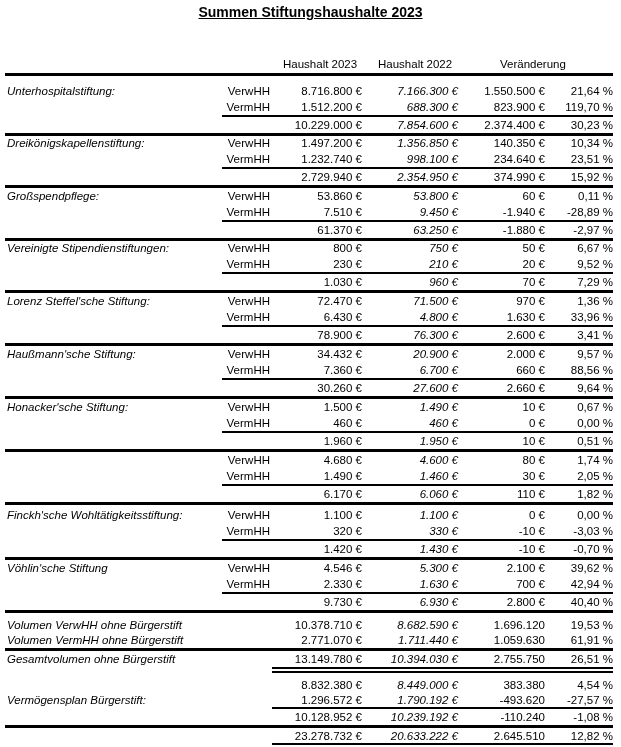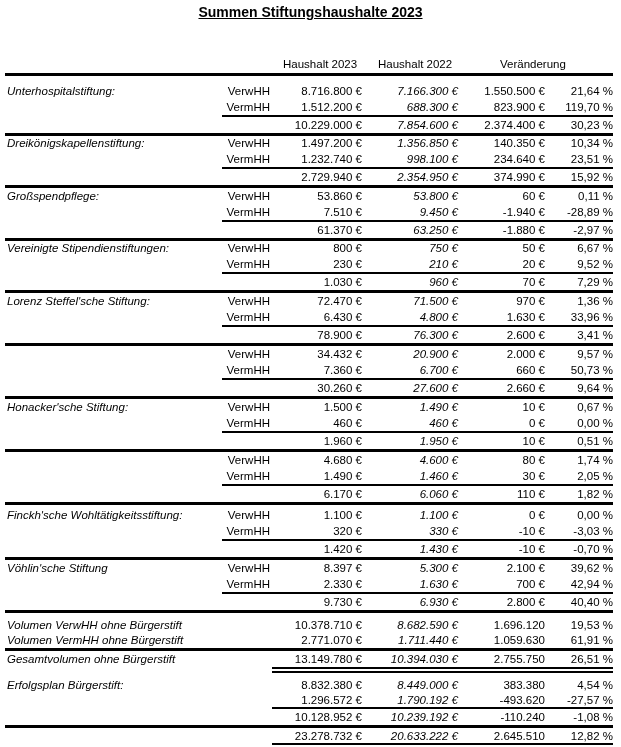--- a/index.html
+++ b/index.html
@@ -144,32 +144,33 @@
     </div>
     <div class="rule-thin" style="top:325px; left:222px; width:391px;"></div>
     <div class="row" style="top:327px">
       <span class="c1">78.900 €</span>
       <span class="c2">76.300 €</span>
       <span class="c3">2.600 €</span>
       <span class="c4">3,41 %</span>
     </div>
     <div class="rule-thick" style="top:343px"></div>
     <div class="row" style="top:346px">
+      <span class="name">Haußmann'sche Stiftung:</span>
       <span class="type">VerwHH</span>
       <span class="c1">34.432 €</span>
       <span class="c2">20.900 €</span>
       <span class="c3">2.000 €</span>
       <span class="c4">9,57 %</span>
     </div>
     <div class="row" style="top:362px">
       <span class="type">VermHH</span>
       <span class="c1">7.360 €</span>
       <span class="c2">6.700 €</span>
       <span class="c3">660 €</span>
-      <span class="c4">50,73 %</span>
+      <span class="c4">88,56 %</span>
     </div>
     <div class="rule-thin" style="top:378px; left:222px; width:391px;"></div>
     <div class="row" style="top:380px">
       <span class="c1">30.260 €</span>
       <span class="c2">27.600 €</span>
       <span class="c3">2.660 €</span>
       <span class="c4">9,64 %</span>
     </div>
     <div class="rule-thick" style="top:396px"></div>
     <div class="row" style="top:399px">
@@ -236,21 +237,21 @@
     <div class="row" style="top:541px">
       <span class="c1">1.420 €</span>
       <span class="c2">1.430 €</span>
       <span class="c3">-10 €</span>
       <span class="c4">-0,70 %</span>
     </div>
     <div class="rule-thick" style="top:557px"></div>
     <div class="row" style="top:560px">
       <span class="name">Vöhlin'sche Stiftung</span>
       <span class="type">VerwHH</span>
-      <span class="c1">8.397 €</span>
+      <span class="c1">4.546 €</span>
       <span class="c2">5.300 €</span>
       <span class="c3">2.100 €</span>
       <span class="c4">39,62 %</span>
     </div>
     <div class="row" style="top:576px">
       <span class="type">VermHH</span>
       <span class="c1">2.330 €</span>
       <span class="c2">1.630 €</span>
       <span class="c3">700 €</span>
       <span class="c4">42,94 %</span>
@@ -283,27 +284,27 @@
 <div class="row" style="top:651px">
   <span class="name">Gesamtvolumen ohne Bürgerstift</span>
   <span class="c1">13.149.780 €</span>
   <span class="c2">10.394.030 €</span>
   <span class="c3">2.755.750</span>
   <span class="c4">26,51 %</span>
 </div>
 <div class="rule-dbl" style="top:667px; left:272px; width:341px;"></div>
 
 <div class="row" style="top:677px">
-  <span class="name">Erfolgsplan Bürgerstift:</span>
   <span class="c1">8.832.380 €</span>
   <span class="c2">8.449.000 €</span>
   <span class="c3">383.380</span>
   <span class="c4">4,54 %</span>
 </div>
 <div class="row" style="top:692px">
+  <span class="name">Vermögensplan Bürgerstift:</span>
   <span class="c1">1.296.572 €</span>
   <span class="c2">1.790.192 €</span>
   <span class="c3">-493.620</span>
   <span class="c4">-27,57 %</span>
 </div>
 <div class="rule-thin" style="top:707px; left:272px; width:341px;"></div>
 <div class="row" style="top:709px">
   <span class="c1">10.128.952 €</span>
   <span class="c2">10.239.192 €</span>
   <span class="c3">-110.240</span>

